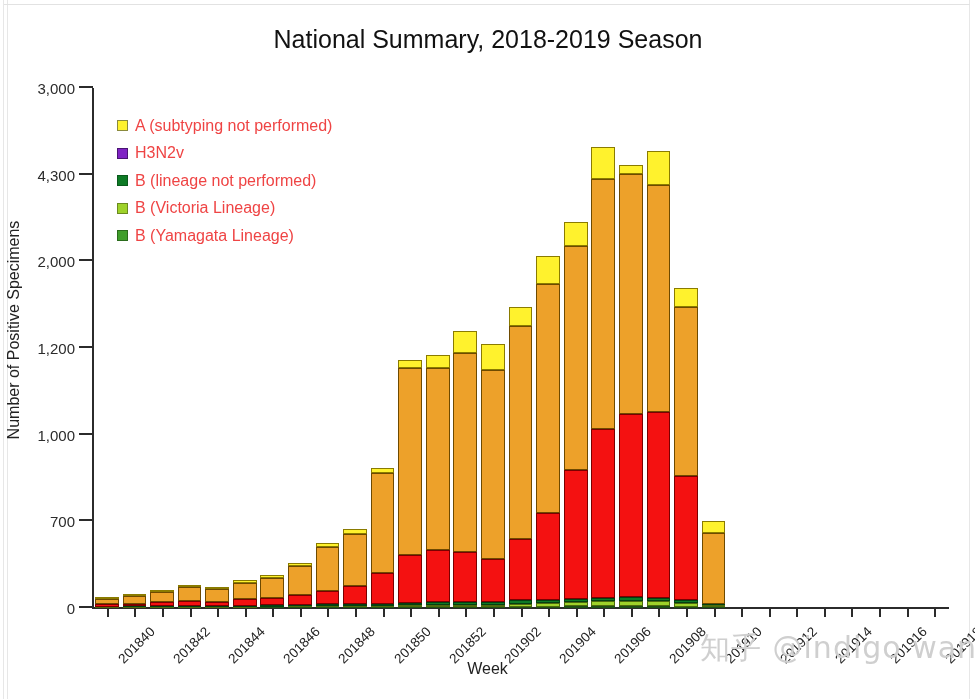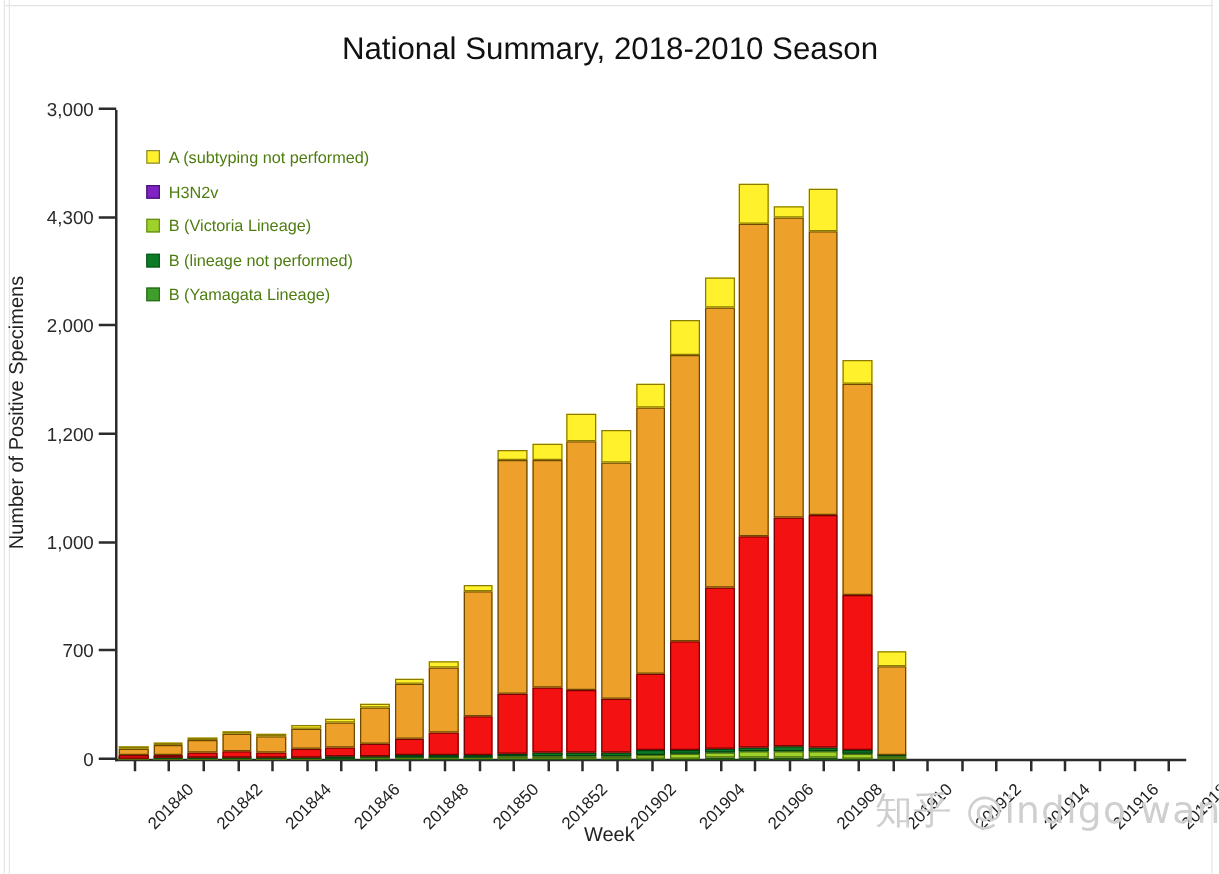--- a/index.html
+++ b/index.html
@@ -75,42 +75,42 @@
     width:11px;height:11px;margin-right:7px;flex:0 0 auto;
     border:1px solid #6d6d4a;box-sizing:border-box;
   }
   .sw-a-unsub{background:#fff22d;border-color:#8a8a3d;}
   .sw-a-h1n1 {background:#eda12a;border-color:#8a6a1f;}
   .sw-a-h3n2 {background:#f41111;border-color:#8a1111;}
   .sw-h3n2v  {background:#7f23c4;border-color:#4a1473;}
   .sw-b-unk  {background:#0d7a25;border-color:#0a5a1c;}
   .sw-b-vic  {background:#9ed22a;border-color:#6b8a1f;}
   .sw-b-yam  {background:#3f9e2a;border-color:#2a6b1c;}
-  .legend-label{font-size:13px;color:#4d7c0f;white-space:nowrap;}
+  .legend-label{font-size:16px;color:#ef4444;white-space:nowrap;}
 
   
   .watermark{
     position:absolute;left:700px;top:628px;
     font-size:30px;color:#cfcfcf;white-space:nowrap;
     letter-spacing:1px;
     font-family:"DejaVu Sans",sans-serif;
   }
 </style>
 </head>
 <body>
 
 <div class="slide-edge l1"></div>
 <div class="slide-edge l2"></div>
 <div class="slide-edge r1"></div>
 <div class="slide-edge top-rule"></div>
 
 <div id="chart-root">
 
   <div class="title">
-    <span class="l2">National Summary, 2018-2010 Season</span>
+    <span class="l2">National Summary, 2018-2019 Season</span>
   </div>
 
   <div class="ytitle">Number of Positive Specimens</div>
 
   <div class="axis-y"></div>
   <div class="axis-x"></div>
 
   <div class="plot">
     <div id="y-axis-ticks">
         <div class="ytick" style="bottom: 0px;"></div>
@@ -369,27 +369,27 @@
   <div class="legend" id="legend">
       <div class="legend-row">
         <span class="swatch sw-a-unsub"></span>
         <span class="legend-label">A (subtyping not performed)</span>
       </div>
       <div class="legend-row">
         <span class="swatch sw-h3n2v"></span>
         <span class="legend-label">H3N2v</span>
       </div>
       <div class="legend-row">
+        <span class="swatch sw-b-unk"></span>
+        <span class="legend-label">B (lineage not performed)</span>
+      </div>
+      <div class="legend-row">
         <span class="swatch sw-b-vic"></span>
         <span class="legend-label">B (Victoria Lineage)</span>
       </div>
       <div class="legend-row">
-        <span class="swatch sw-b-unk"></span>
-        <span class="legend-label">B (lineage not performed)</span>
-      </div>
-      <div class="legend-row">
         <span class="swatch sw-b-yam"></span>
         <span class="legend-label">B (Yamagata Lineage)</span>
       </div>
     </div>
 
   <div class="watermark">知乎 @indigo wan</div>
 </div>
 
 </body></html>

